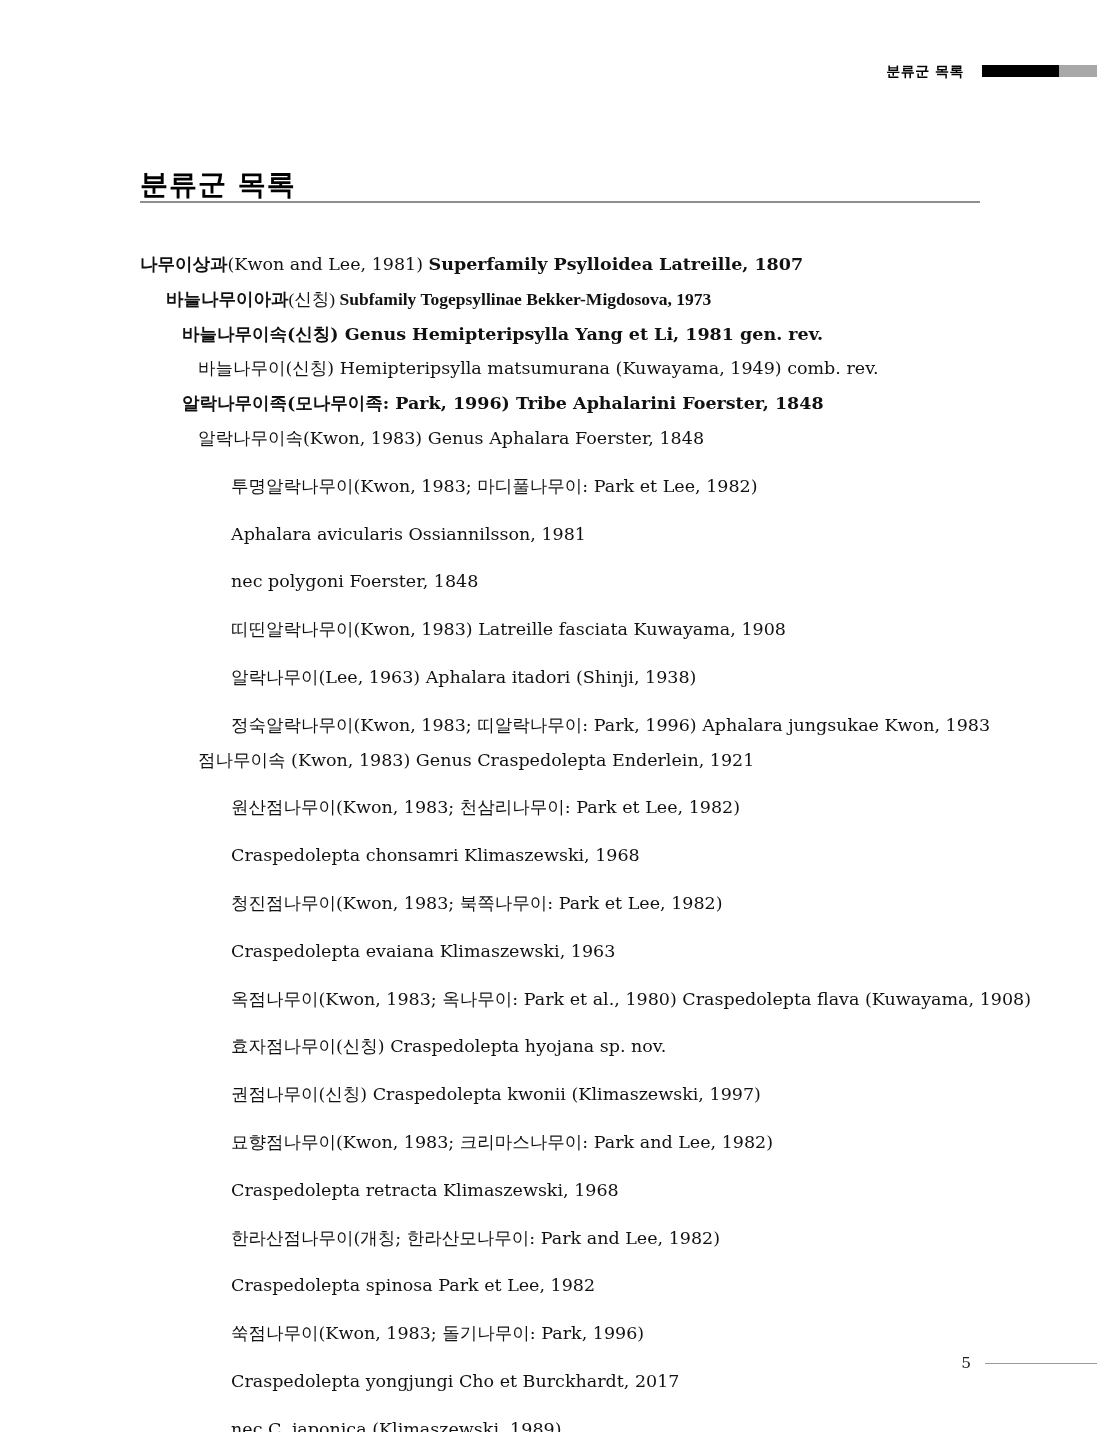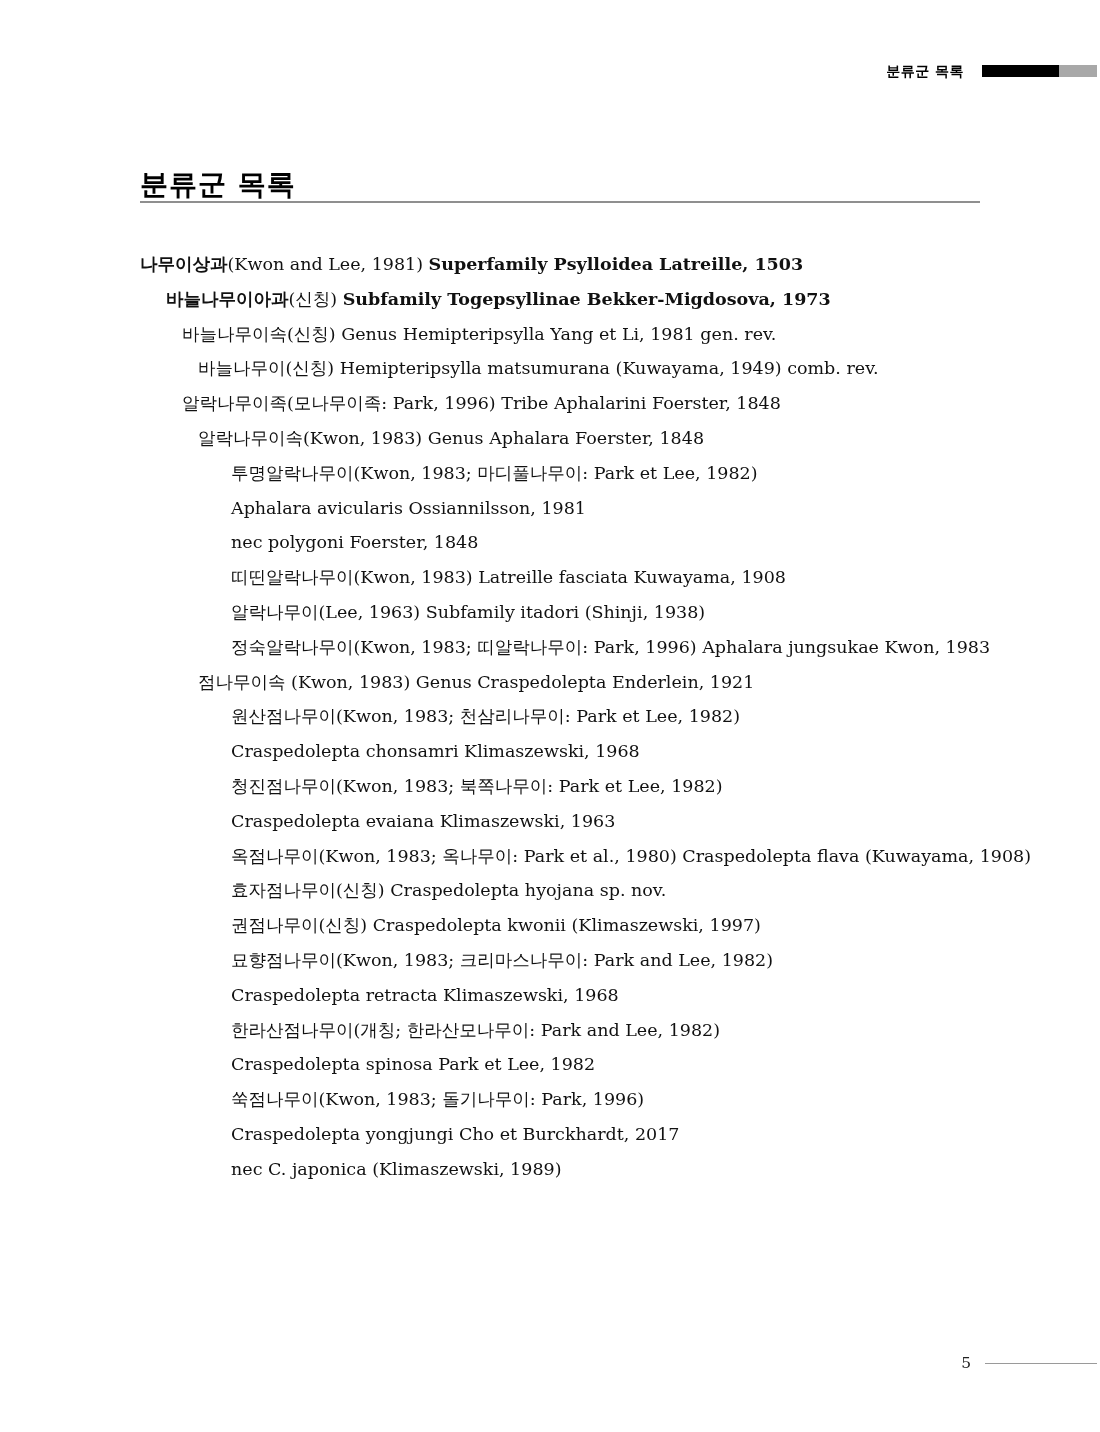--- a/index.html
+++ b/index.html
@@ -75,24 +75,24 @@
   }
   .taxa-list .line {
     height: 34.8px;
     line-height: 34.8px;
   }
   .seg.bold   { font-weight: bold; }
   .seg.italic { }
 
   .indent-0 { padding-left: 0; }
   .indent-1 { padding-left: 13px; }
-  .indent-2 { padding-left: 26px; }
-  .indent-3 { padding-left: 42px; }
+  .indent-2 { padding-left: 26px; font-family: Liberation Serif, serif; }
+  .indent-3 { padding-left: 42px; font-weight: bold; }
   .indent-4 { padding-left: 58px; }
-  .indent-5 { padding-left: 91px; }
+  .indent-5 { padding-left: 91px; margin-top: 13px; }
 
   
   .page-footer {
     position: absolute;
     top: 1354px;
     left: 0;
     width: 1097px;
     display: flex;
     justify-content: flex-end;
     align-items: center;
@@ -113,31 +113,31 @@
 <div class="running-header">
   <span class="rh-label">분류군 목록</span>
   <span class="rh-bar-black" style="background: rgb(0, 0, 0);"></span>
   <span class="rh-bar-gray" style="background: rgb(168, 168, 168);"></span>
 </div>
 
 <h1 class="chapter-title">분류군 목록</h1>
 <div class="title-rule"></div>
 
 <div class="taxa-list">
-    <div class="line indent-0"><span class="seg bold">나무이상과</span><span class="seg regular">(Kwon and Lee, 1981) </span><span class="seg bold">Superfamily Psylloidea Latreille, 1503</span></div>
+    <div class="line indent-0"><span class="seg bold">나무이상과</span><span class="seg regular">(Kwon and Lee, 1981) </span><span class="seg bold">Superfamily Psylloidea Latreille, 1807</span></div>
     <div class="line indent-2"><span class="seg bold">바늘나무이아과</span><span class="seg regular">(신칭) </span><span class="seg bold">Subfamily Togepsyllinae Bekker-Migdosova, 1973</span></div>
     <div class="line indent-3"><span class="seg regular">바늘나무이속(신칭) Genus Hemipteripsylla Yang et Li, 1981 gen. rev.</span></div>
     <div class="line indent-4"><span class="seg regular">바늘나무이(신칭) </span><span class="seg italic">Hemipteripsylla matsumurana</span><span class="seg regular"> (Kuwayama, 1949) comb. rev.</span></div>
     <div class="line indent-3"><span class="seg regular">알락나무이족(모나무이족: Park, 1996) Tribe Aphalarini Foerster, 1848</span></div>
     <div class="line indent-4"><span class="seg regular">알락나무이속(Kwon, 1983) Genus </span><span class="seg italic">Aphalara</span><span class="seg regular"> Foerster, 1848</span></div>
     <div class="line indent-5"><span class="seg regular">투명알락나무이(Kwon, 1983; 마디풀나무이: Park et Lee, 1982)</span></div>
     <div class="line indent-5"><span class="seg italic">Aphalara avicularis</span><span class="seg regular"> Ossiannilsson, 1981</span></div>
     <div class="line indent-5"><span class="seg regular">nec </span><span class="seg italic">polygoni</span><span class="seg regular"> Foerster, 1848</span></div>
     <div class="line indent-5"><span class="seg regular">띠띤알락나무이(Kwon, 1983) </span><span class="seg italic">Latreille fasciata</span><span class="seg regular"> Kuwayama, 1908</span></div>
-    <div class="line indent-5"><span class="seg regular">알락나무이(Lee, 1963) </span><span class="seg italic">Subfamily itadori</span><span class="seg regular"> (Shinji, 1938)</span></div>
+    <div class="line indent-5"><span class="seg regular">알락나무이(Lee, 1963) </span><span class="seg italic">Aphalara itadori</span><span class="seg regular"> (Shinji, 1938)</span></div>
     <div class="line indent-5"><span class="seg regular">정숙알락나무이(Kwon, 1983; 띠알락나무이: Park, 1996) </span><span class="seg italic">Aphalara jungsukae</span><span class="seg regular"> Kwon, 1983</span></div>
     <div class="line indent-4"><span class="seg regular">점나무이속 (Kwon, 1983) Genus </span><span class="seg italic">Craspedolepta</span><span class="seg regular"> Enderlein, 1921</span></div>
     <div class="line indent-5"><span class="seg regular">원산점나무이(Kwon, 1983; 천삼리나무이: Park et Lee, 1982)</span></div>
     <div class="line indent-5"><span class="seg italic">Craspedolepta chonsamri</span><span class="seg regular"> Klimaszewski, 1968</span></div>
     <div class="line indent-5"><span class="seg regular">청진점나무이(Kwon, 1983; 북쪽나무이: Park et Lee, 1982)</span></div>
     <div class="line indent-5"><span class="seg italic">Craspedolepta evaiana</span><span class="seg regular"> Klimaszewski, 1963</span></div>
     <div class="line indent-5"><span class="seg regular">옥점나무이(Kwon, 1983; 옥나무이: Park et al., 1980) </span><span class="seg italic">Craspedolepta flava</span><span class="seg regular"> (Kuwayama, 1908)</span></div>
     <div class="line indent-5"><span class="seg regular">효자점나무이(신칭) </span><span class="seg italic">Craspedolepta hyojana</span><span class="seg regular"> sp. nov.</span></div>
     <div class="line indent-5"><span class="seg regular">권점나무이(신칭) </span><span class="seg italic">Craspedolepta kwonii</span><span class="seg regular"> (Klimaszewski, 1997)</span></div>
     <div class="line indent-5"><span class="seg regular">묘향점나무이(Kwon, 1983; 크리마스나무이: Park and Lee, 1982)</span></div>

